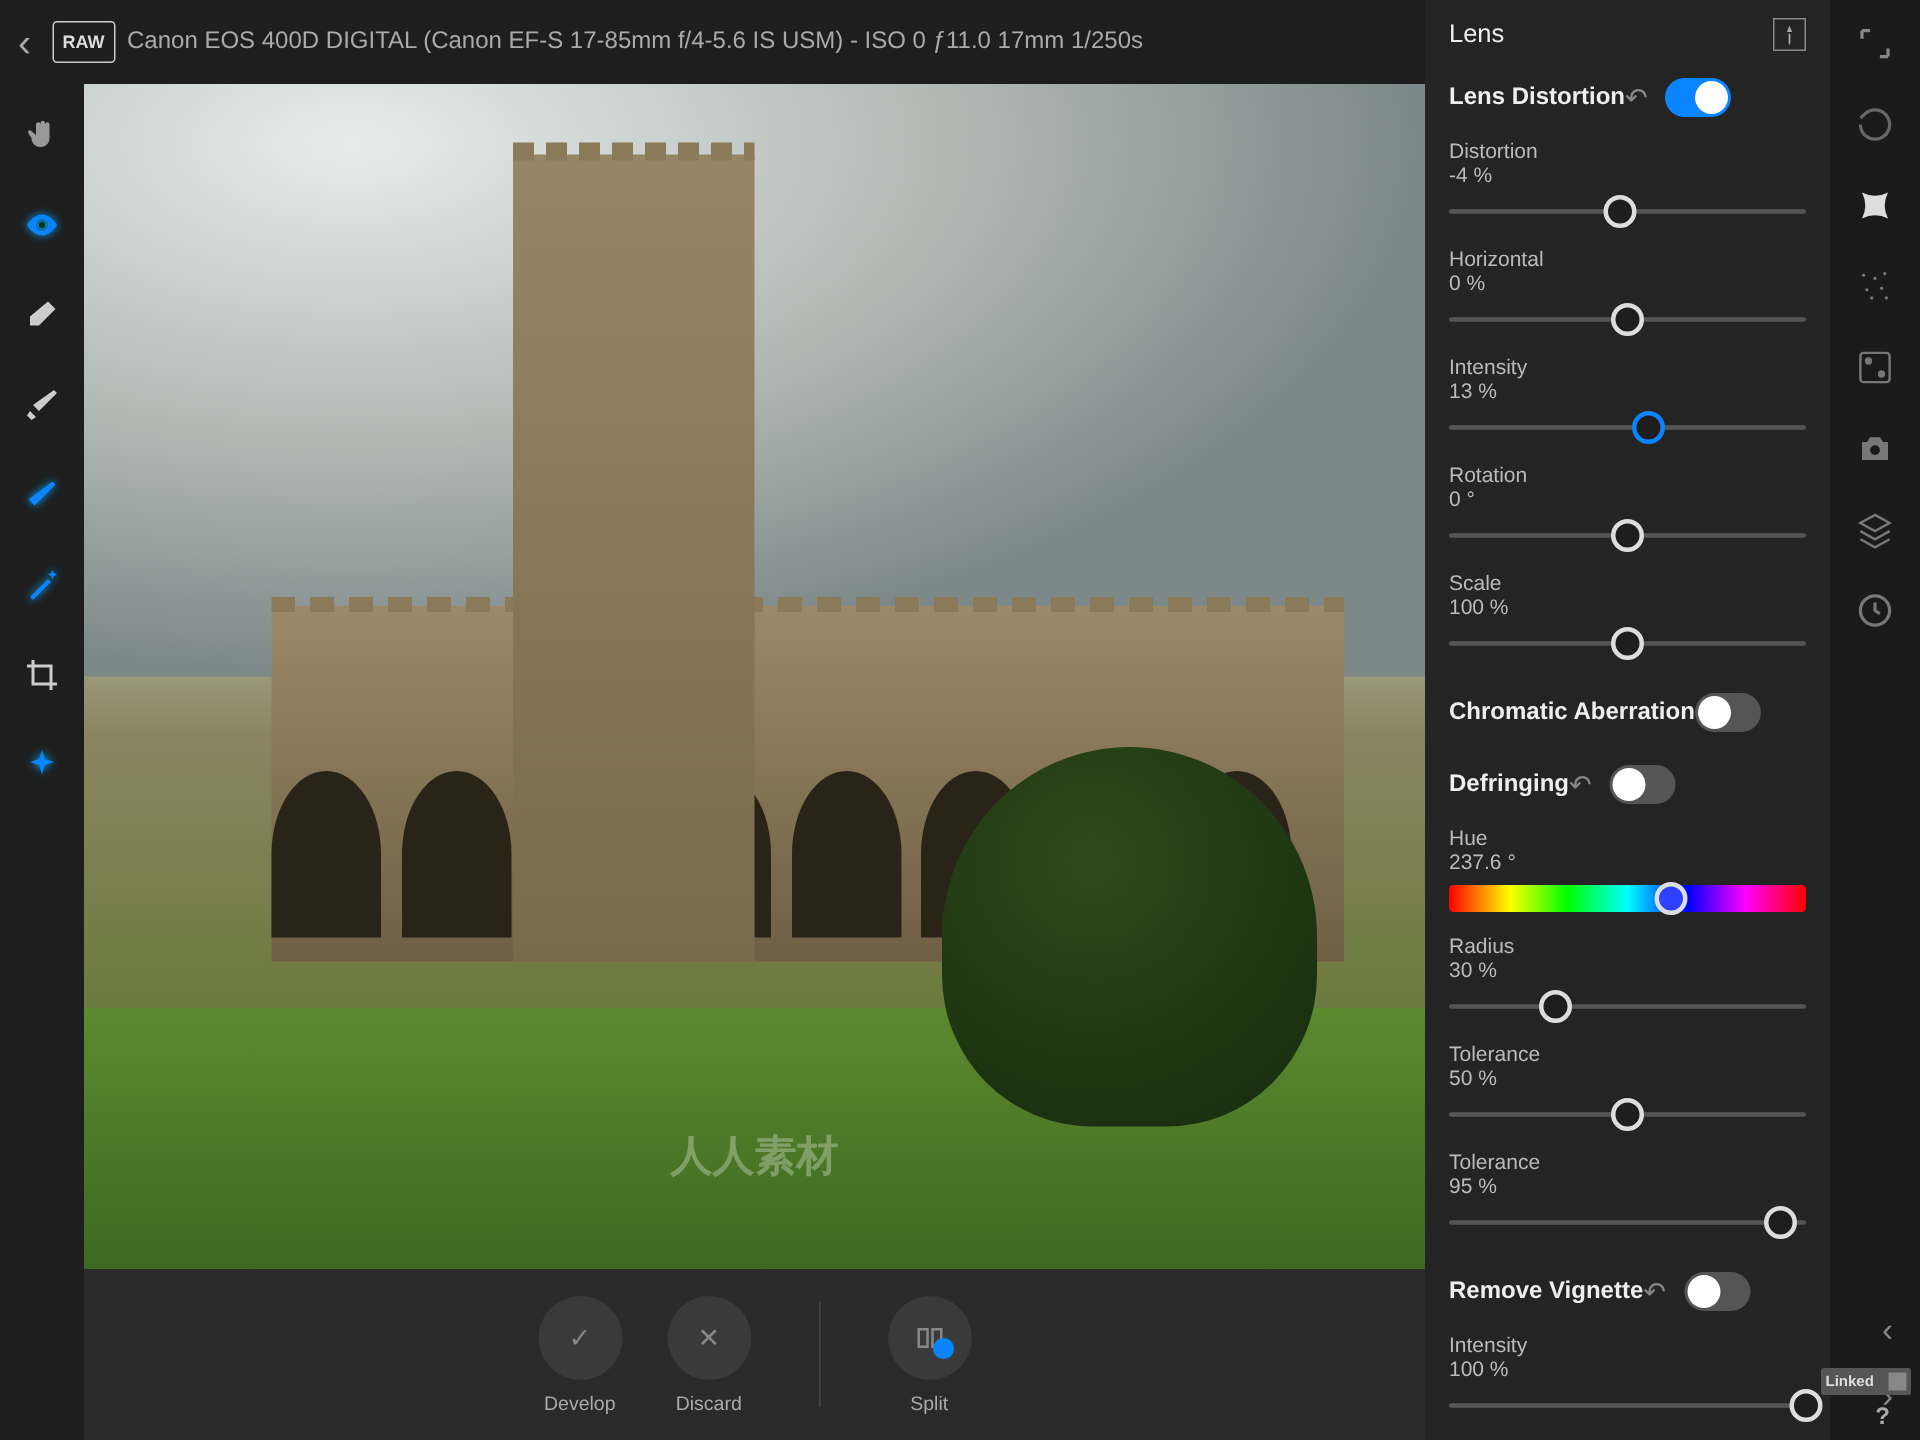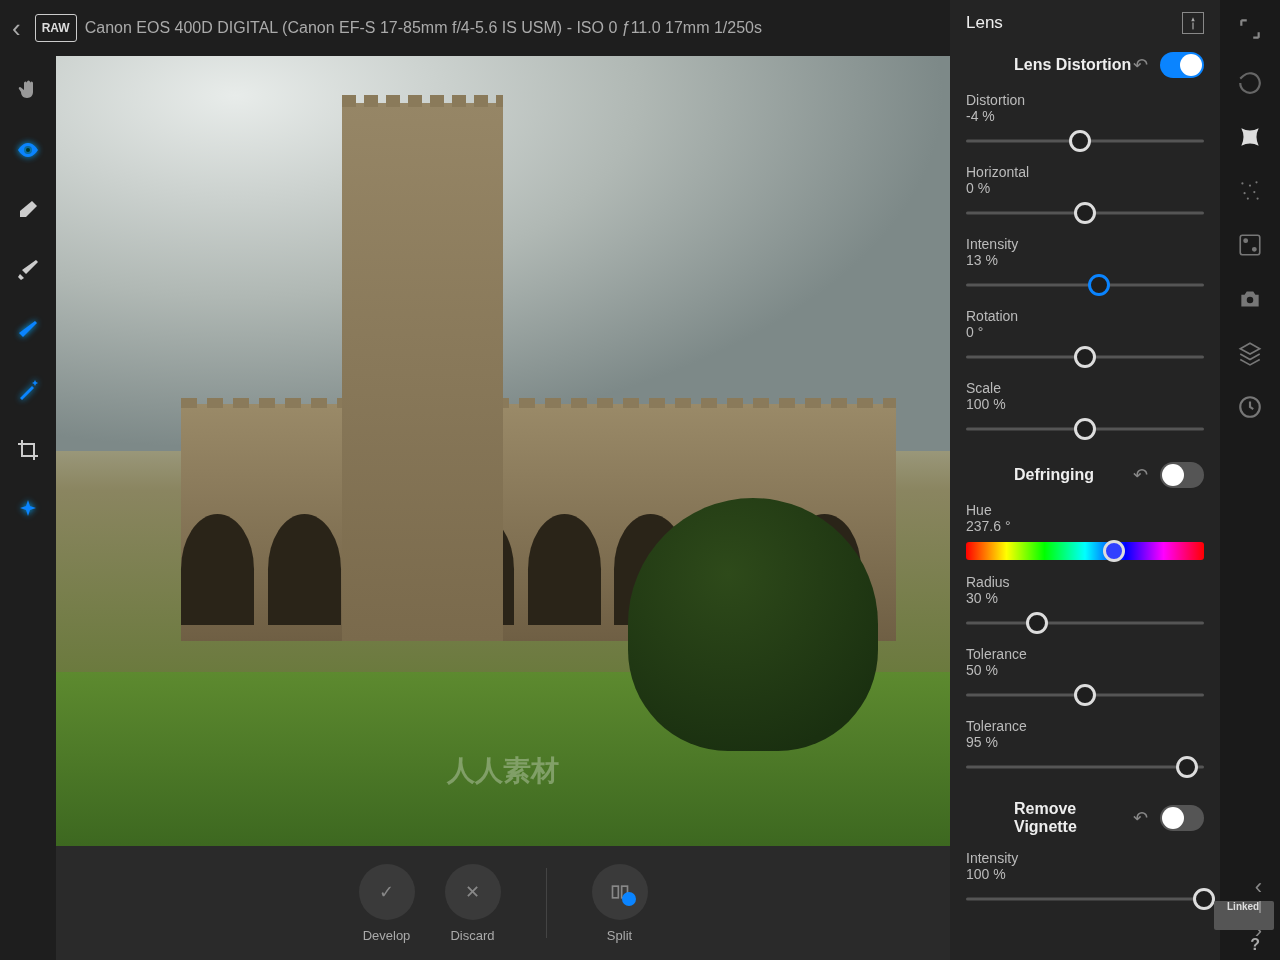--- a/index.html
+++ b/index.html
@@ -44,41 +44,41 @@
 .blue-dot{width:14px;height:14px;border-radius:50%;background:#0a84ff;}
 
 
 .panel{position:absolute;right:60px;top:0;bottom:0;width:270px;background:#242424;padding:12px 16px 16px;overflow-y:auto;}
 .panel::-webkit-scrollbar{width:0;}
 .phead{display:flex;align-items:center;justify-content:space-between;margin-bottom:18px;}
 .ptitle{font-size:17px;color:#eee;}
 .pin{width:22px;height:22px;border:1.5px solid #888;display:flex;align-items:center;justify-content:center;}
 
 .sect{margin-bottom:22px;}
-.srowh{display:flex;align-items:center;justify-content:space-between;margin-bottom:14px;margin-left:48px;}
+.srowh{display:flex;align-items:center;justify-content:flex-start;margin-bottom:14px;}
 .srowh .label{font-size:16px;font-weight:600;color:#eee;}
 .reset{color:#888;font-size:18px;margin-right:6px;}
 
 .toggle{width:44px;height:26px;border-radius:13px;background:#555;position:relative;cursor:pointer;}
 .toggle.on{background:#0a84ff;}
 .toggle .knob{position:absolute;top:2px;width:22px;height:22px;border-radius:50%;background:#fff;transition:.1s;}
 .toggle .knob{left:2px;}
 .toggle.on .knob{left:20px;}
 
 .srow{display:flex;justify-content:space-between;font-size:14px;color:#bbb;margin:12px 0 6px;flex-direction:column;}
 .slider{position:relative;height:22px;margin-bottom:6px;}
 .track{position:absolute;top:50%;left:0;right:0;height:3px;background:#555;border-radius:2px;transform:translateY(-50%);}
 .thumb{position:absolute;top:50%;width:22px;height:22px;border-radius:50%;background:#1e1e1e;border:3px solid #ddd;transform:translate(-50%,-50%);cursor:grab;}
 .thumb.blue{border-color:#0a84ff;}
 
 .hue-track{position:absolute;top:50%;left:0;right:0;height:18px;border-radius:3px;transform:translateY(-50%);background:linear-gradient(90deg,#f00 0%,#ff0 17%,#0f0 33%,#0ff 50%,#00f 67%,#f0f 83%,#f00 100%);}
 .hue-thumb{position:absolute;top:50%;width:22px;height:22px;border-radius:50%;background:#3040ff;border:3px solid #ddd;transform:translate(-50%,-50%);cursor:grab;}
 
 .wm{position:absolute;bottom:56px;left:50%;transform:translateX(-50%);color:rgba(255,255,255,.3);font-size:28px;font-weight:700;pointer-events:none;}
-.linked{position:absolute;right:6px;bottom:30px;width:60px;height:29px;background:#555;border-radius:2px;display:flex;padding:0 13px;font-size:10px;color:#ddd;font-weight:600;}
+.linked{position:absolute;right:6px;bottom:30px;width:60px;height:18px;background:#555;border-radius:2px;display:flex;align-items:center;padding:0 3px;font-size:10px;color:#ddd;font-weight:600;}
 .linked .sq{margin-left:auto;width:12px;height:12px;background:#888;}
 .help{position:absolute;right:20px;bottom:6px;color:#aaa;font-size:16px;font-weight:700;}
 </style>
 </head>
 <body>
 
 <div class="topbar">
   <div class="back-chev">‹</div>
   <div class="raw-badge">RAW</div>
   <div class="meta">Canon EOS 400D DIGITAL (Canon EF-S 17-85mm f/4-5.6 IS USM) - ISO 0 ƒ11.0 17mm 1/250s</div>
@@ -283,20 +283,28 @@
           <span>Scale</span>
           <span>100 %</span>
         </div>
   <div class="slider">
     <div class="track"></div>
           <div class="thumb" style="left:50%"></div>
   </div>
       </div>
   </div>
 
+  <div class="sect">
+    <div class="srowh">
+      <span class="label">Chromatic Aberration</span>
+      <span class="toggle">
+          <span class="knob"></span>
+        </span>
+    </div>
+  </div>
 
   <div class="sect">
     <div class="srowh">
       <span class="label">Defringing</span>
       <span style="display:flex;align-items:center;gap:6px;">
         <span class="reset">↶</span>
         <span class="toggle">
             <span class="knob"></span>
           </span>
       </span>

